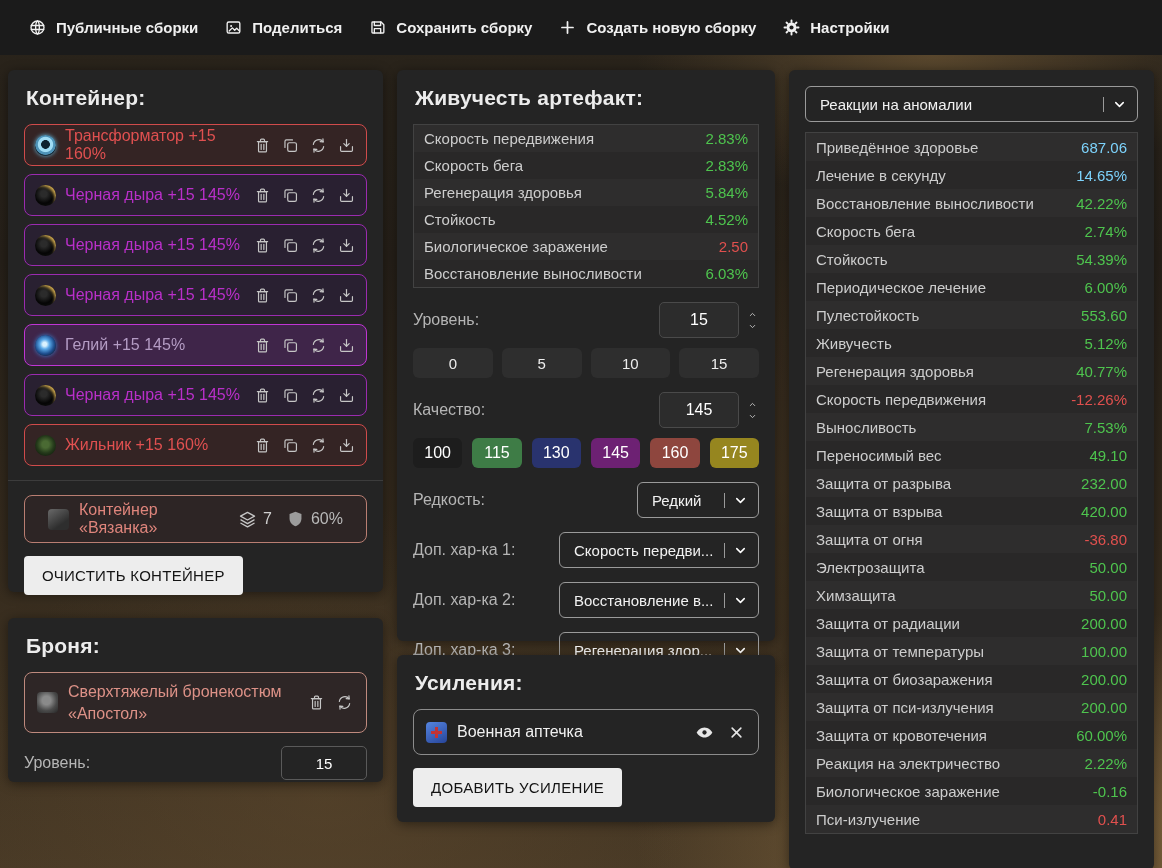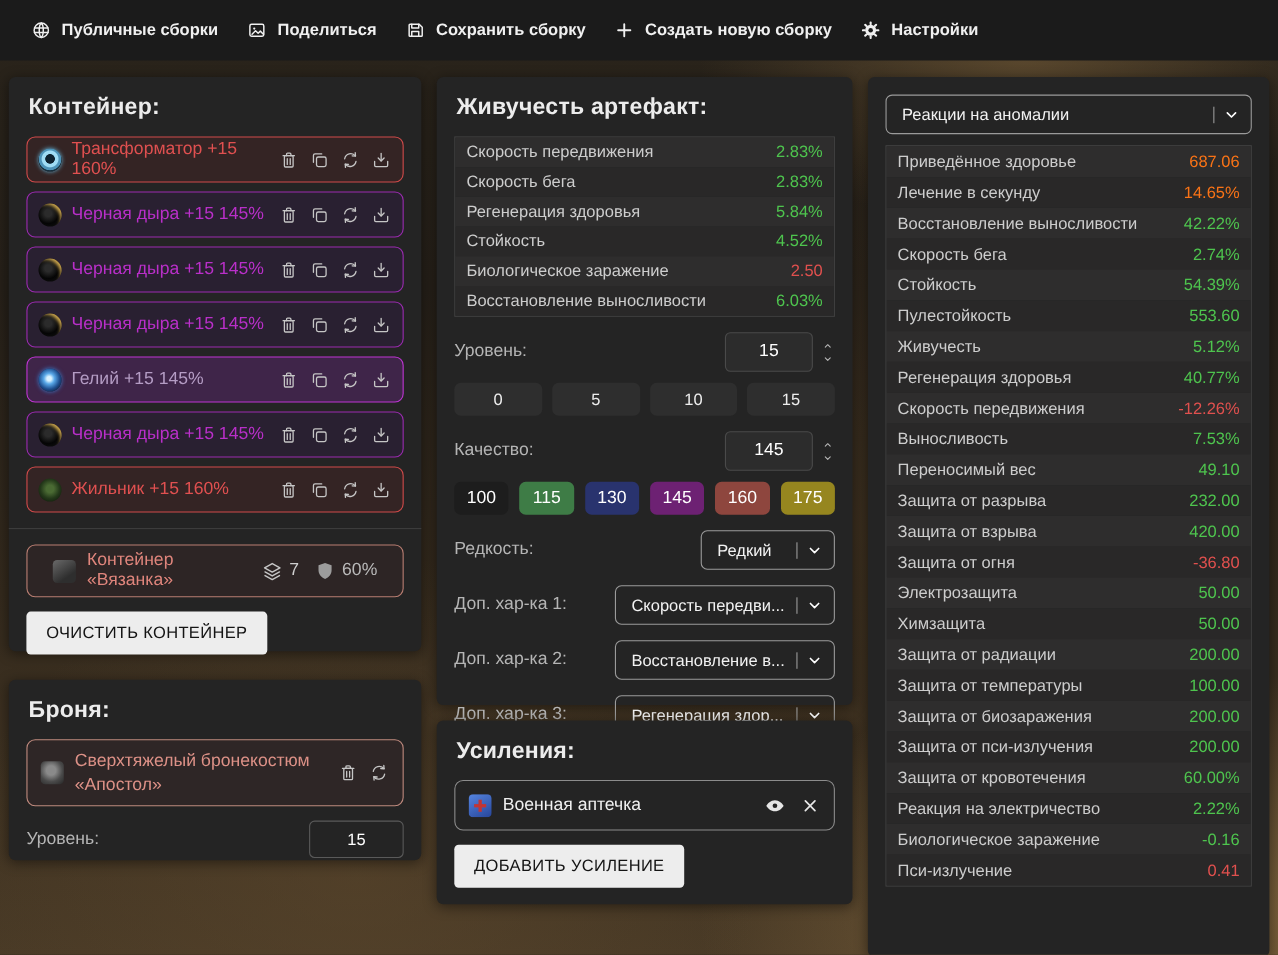--- a/index.html
+++ b/index.html
@@ -57,21 +57,21 @@
   .light-btn{display:inline-block;background:#ededed;color:#141414;border:none;border-radius:4px;
     padding:11px 18px;font-size:15px;font-weight:500;letter-spacing:.3px;font-family:inherit;margin-top:13px;cursor:pointer;}
   
   .stat-table{border:1px solid #424242;}
   .trow{display:flex;justify-content:space-between;align-items:center;height:27px;padding:0 10px;font-size:15px;color:#cdcdcd;}
   .p-totals .trow{height:28px;}
   .trow:nth-child(odd){background:#2e2d2d;}
   .trow:nth-child(even){background:#292828;}
   .val{font-weight:500;}
   .val[data-tone="green"]{color:#4ec44e;}
-  .val[data-tone="gold"]{color:#f97316;text-align:center;}
+  .val[data-tone="gold"]{color:#7dd3fc;text-align:center;}
   .val[data-tone="red"]{color:#e0504e;}
   
   .ctl-row{display:flex;justify-content:space-between;align-items:center;margin:14px 0 10px;}
   .ctl-label{color:#b5b5b5;font-size:16px;}
   .spin{display:flex;align-items:center;gap:7px;}
   .spin-box{width:74px;height:32px;background:#2c2c2c;border:1px solid #4a4a4a;border-radius:5px;
     color:#fff;font-size:16px;text-align:center;font-family:inherit;}
   .spin-arrows{display:flex;flex-direction:column;gap:3px;}
   .spin-arrows svg{width:13px;height:9px;stroke:#b9b9b9;stroke-width:2.6;fill:none;stroke-linecap:round;stroke-linejoin:round;cursor:pointer;}
   .preset-row{display:flex;gap:9px;margin:4px 0 6px;}
@@ -556,20 +556,24 @@
       </div>
     <div class="trow">
         <span>Скорость бега</span>
         <span class="val" data-tone="green">2.74%</span>
       </div>
     <div class="trow">
         <span>Стойкость</span>
         <span class="val" data-tone="green">54.39%</span>
       </div>
     <div class="trow">
+        <span>Периодическое лечение</span>
+        <span class="val" data-tone="green">6.00%</span>
+      </div>
+    <div class="trow">
         <span>Пулестойкость</span>
         <span class="val" data-tone="green">553.60</span>
       </div>
     <div class="trow">
         <span>Живучесть</span>
         <span class="val" data-tone="green">5.12%</span>
       </div>
     <div class="trow">
         <span>Регенерация здоровья</span>
         <span class="val" data-tone="green">40.77%</span>

